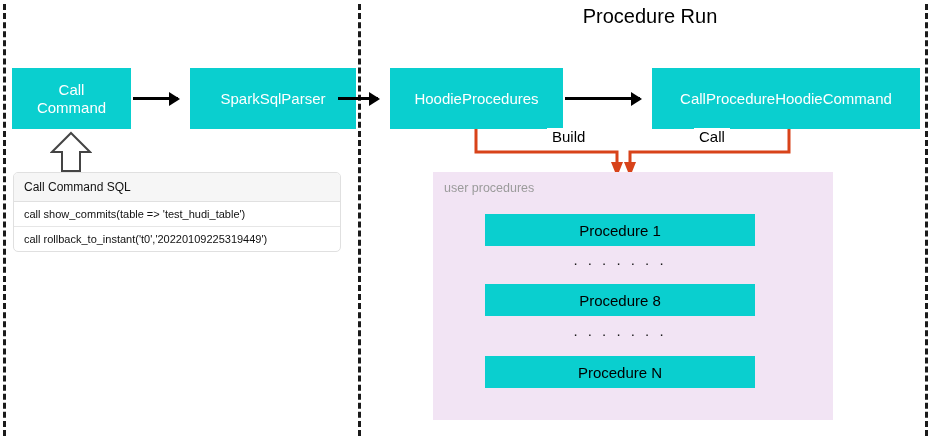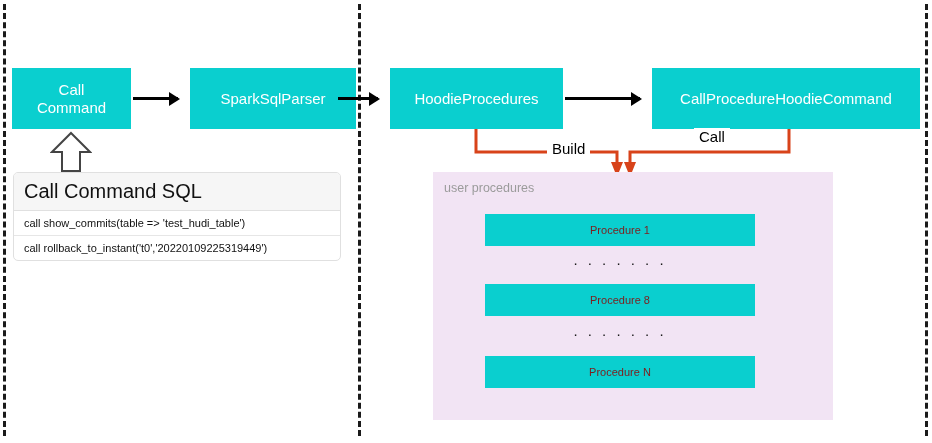--- a/index.html
+++ b/index.html
@@ -105,21 +105,21 @@
   .sql-row {
     box-sizing: border-box;
     padding: 6px 10px;
     font-size: 11px;
     color: #111111;
     white-space: nowrap;
   }
   .sql-head {
     background: #f6f6f6;
     border-bottom: 1px solid #e0e0e0;
-    font-size: 20px;
+    font-size: 12px;
     padding: 7px 10px;
   }
   .sql-body + .sql-body { border-top: 1px solid #e6e6e6; }
 
   
   #orange-layer {
     position: absolute;
     left: 0;
     top: 0;
     width: 932px;
@@ -127,21 +127,21 @@
     pointer-events: none;
   }
   .edge-label {
     position: absolute;
     font-size: 15px;
     color: #000000;
     background: #ffffff;
     padding: 0 5px;
     white-space: nowrap;
   }
-  #label-build { left: 547px; top: 128px; margin-top: 12px; }
+  #label-build { left: 547px; top: 128px; }
   #label-call  { left: 694px; top: 128px; }
 
   
   #proc-panel {
     position: absolute;
     left: 433px;
     top: 172px;
     width: 400px;
     height: 248px;
     background: #F2E4F4;
@@ -154,25 +154,25 @@
     font-size: 12.5px;
     color: #9b9b9b;
     white-space: nowrap;
   }
   .proc-box {
     position: absolute;
     left: 52px;
     width: 270px;
     height: 32px;
     background: #0ACFCF;
-    color: #7f1d1d;
+    color: #000000;
     display: flex;
     align-items: center;
     justify-content: center;
-    font-size: 11px;
+    font-size: 15px;
     box-sizing: border-box;
   }
   #proc-1 { top: 42px; }
   #proc-2 { top: 112px; }
   #proc-3 { top: 184px; }
 
   .dots {
     position: absolute;
     left: 52px;
     width: 270px;
@@ -187,20 +187,21 @@
 </style>
 </head>
 <body>
 
 <div id="canvas">
 
   <div class="vdash" id="dash-left"></div>
   <div class="vdash" id="dash-mid"></div>
   <div class="vdash" id="dash-right"></div>
 
+  <div class="section-title" id="title-proc">Procedure Run</div>
 
   <div class="tealbox" id="box-call-command">
     <span>
       <span>Call</span><br>
       <span>Command</span>
     </span>
   </div>
 
   <div class="tealbox" id="box-spark-parser">SparkSqlParser</div>
 

